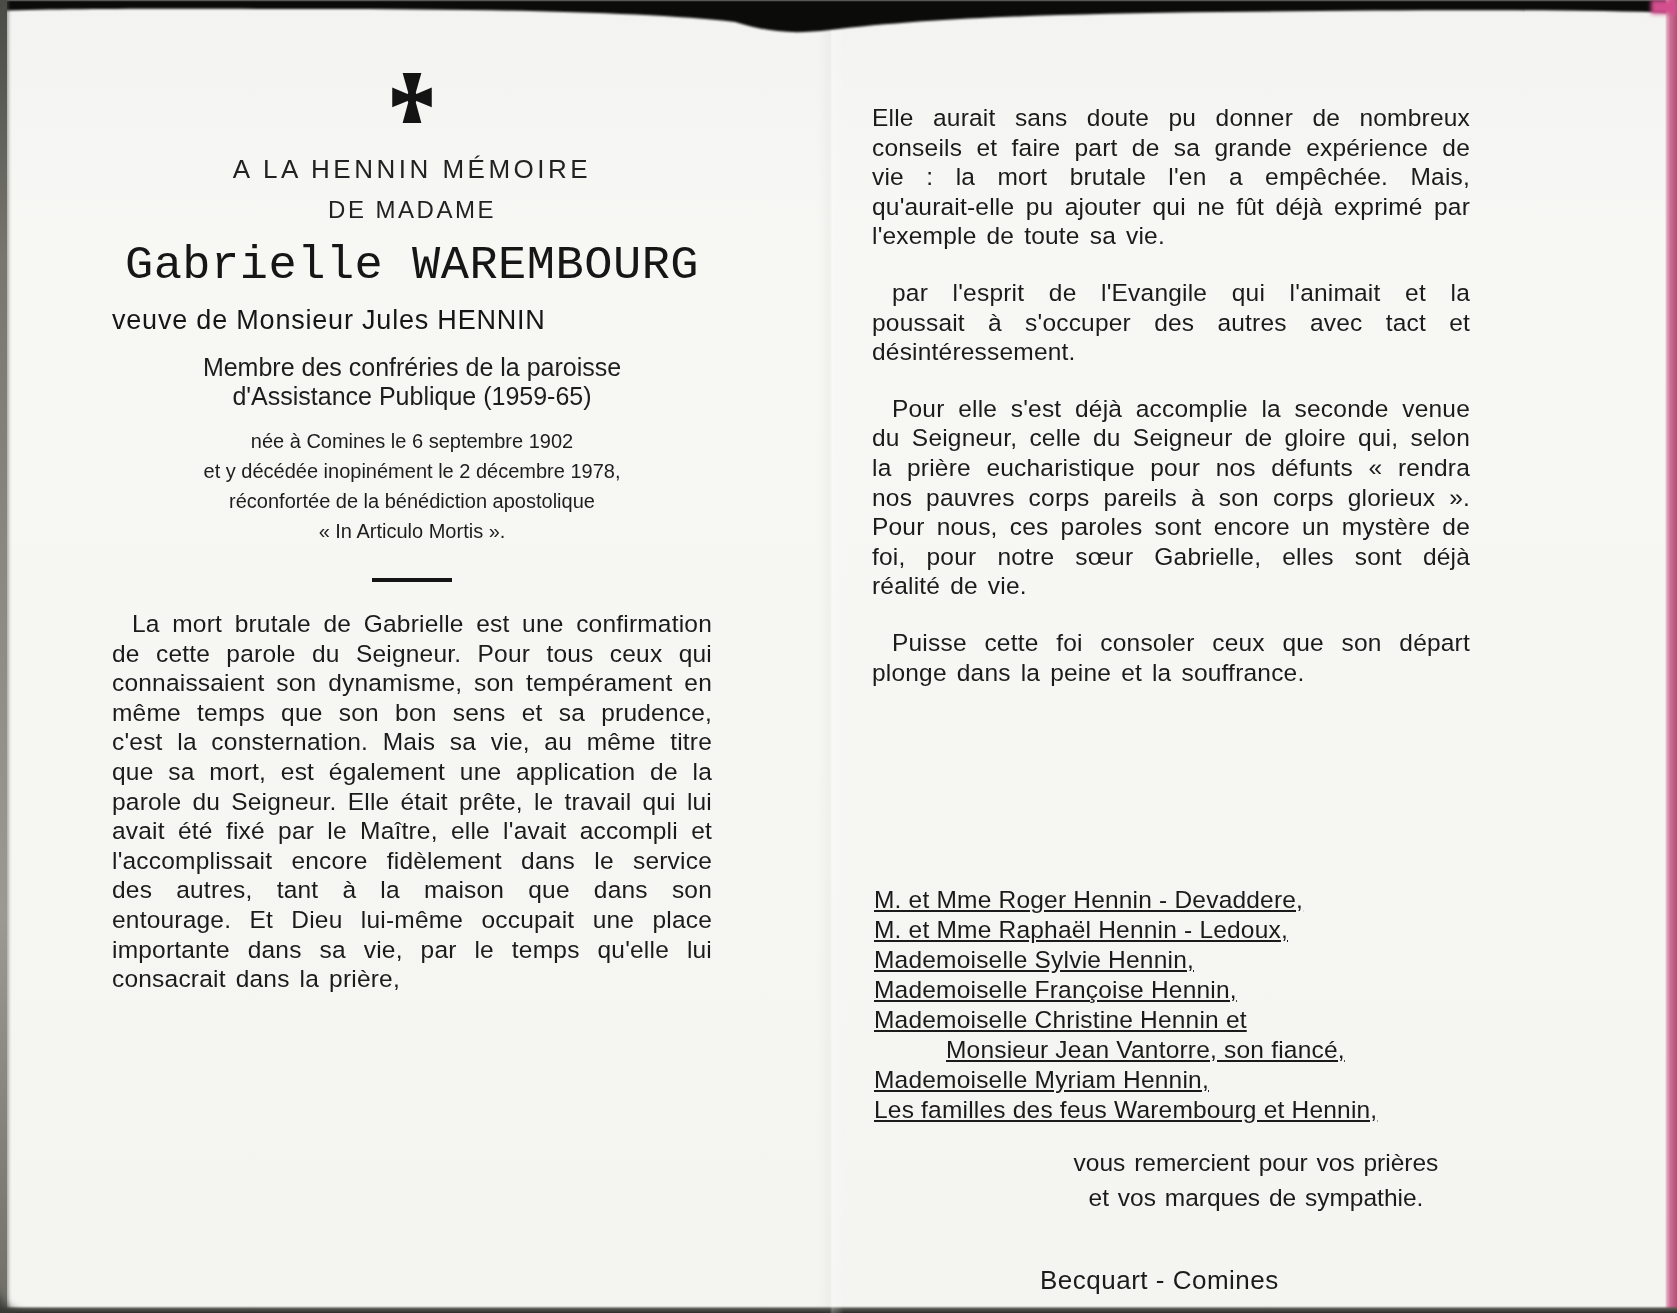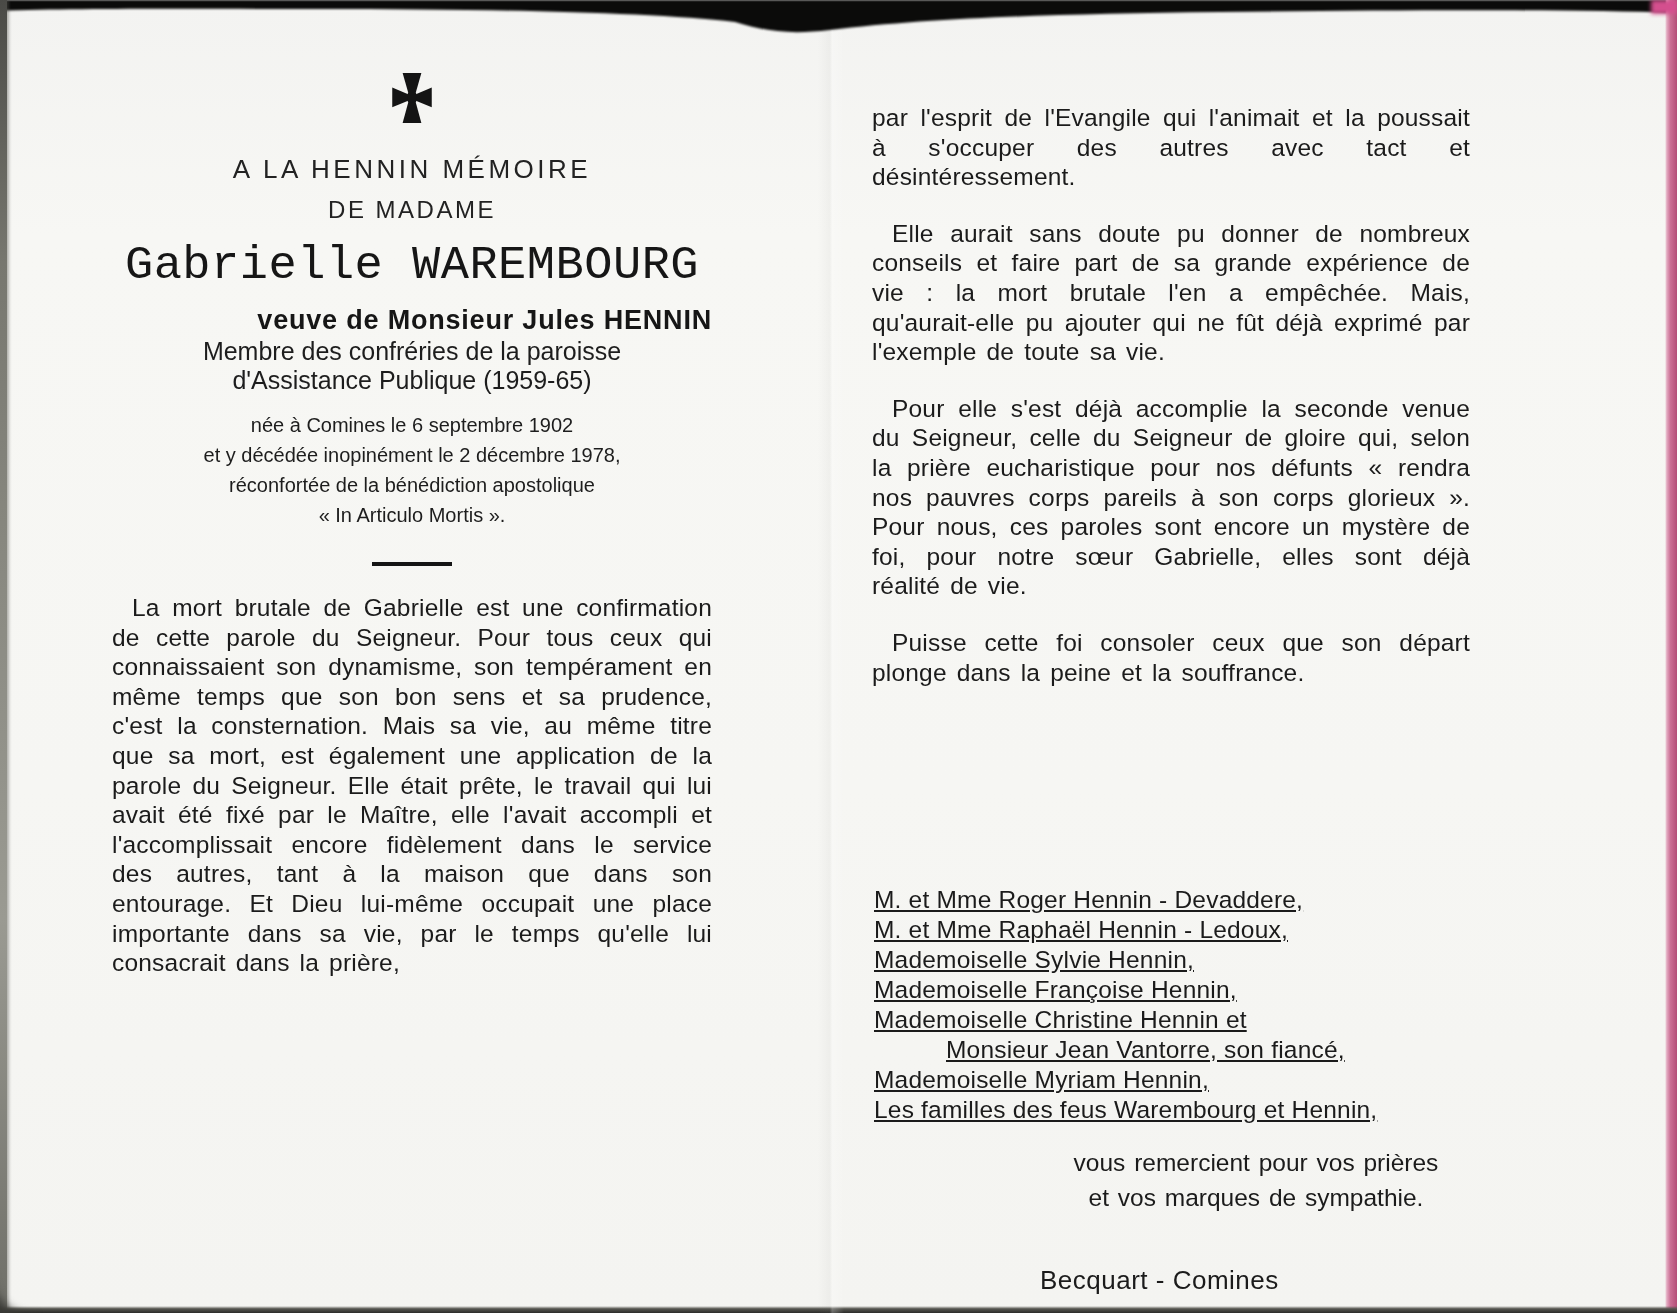--- a/index.html
+++ b/index.html
@@ -37,22 +37,22 @@
     position:absolute;top:30px;left:818px;width:26px;height:1283px;
     background:linear-gradient(to right,rgba(0,0,0,0) 0%,rgba(120,120,115,.06) 45%,rgba(255,255,255,.25) 55%,rgba(0,0,0,0) 100%);
   }
   
   .page-left{position:absolute;left:112px;top:72px;width:600px;}
   .cross-wrap{text-align:center;height:56px;}
   .cross-wrap svg{display:inline-block;}
   .memoriam-line{margin-top:26px;text-align:center;font-size:26px;letter-spacing:3.5px;color:#222;}
   .madame-line{margin-top:11px;text-align:center;font-size:24px;letter-spacing:2.5px;color:#222;}
   .deceased-name{margin-top:15px;text-align:center;font-size:47px;letter-spacing:.5px;font-weight:400;color:#161616;font-family:Liberation Mono, monospace;}
-  .widow-line{margin-top:13px;text-align:right;font-size:27px;font-weight:700;letter-spacing:.8px;color:#161616;}
-  .roles{margin-top:1px;text-align:center;font-size:25px;line-height:29px;color:#1d1d1d;}
+  .widow-line{margin-top:13px;text-align:left;font-size:27px;font-weight:400;letter-spacing:.8px;color:#161616;}
+  .roles{margin-top:17px;text-align:center;font-size:25px;line-height:29px;color:#1d1d1d;}
   .dates{margin-top:15px;text-align:center;font-size:20px;line-height:30px;color:#1d1d1d;}
   .divider{margin:32px auto 0 auto;width:80px;border:0;border-top:4px solid #151515;}
   .body-par{
     margin:27px 0 0 0;
     font-size:24.5px;line-height:29.6px;
     text-align:justify;text-indent:20px;
     word-spacing:3px;letter-spacing:.2px;
     color:#1b1b1b;
   }
   
@@ -110,22 +110,22 @@
       <div>« In Articulo Mortis ».</div>
     </div>
 
     <hr class="divider">
 
     <p class="body-par">La mort brutale de Gabrielle est une confirmation de cette parole du Seigneur. Pour tous ceux qui connaissaient son dynamisme, son tempérament en même temps que son bon sens et sa prudence, c'est la consternation. Mais sa vie, au même titre que sa mort, est également une application de la parole du Seigneur. Elle était prête, le travail qui lui avait été fixé par le Maître, elle l'avait accompli et l'accomplissait encore fidèlement dans le service des autres, tant à la maison que dans son entourage. Et Dieu lui-même occupait une place importante dans sa vie, par le temps qu'elle lui consacrait dans la prière,</p>
   </div>
 
   <div class="page-right">
 
+    <p class="body-par">Elle aurait sans doute pu donner de nombreux conseils et faire part de sa grande expérience de vie : la mort brutale l'en a empêchée. Mais, qu'aurait-elle pu ajouter qui ne fût déjà exprimé par l'exemple de toute sa vie.</p>
     <p class="body-par">par l'esprit de l'Evangile qui l'animait et la poussait à s'occuper des autres avec tact et désintéressement.</p>
-    <p class="body-par">Elle aurait sans doute pu donner de nombreux conseils et faire part de sa grande expérience de vie : la mort brutale l'en a empêchée. Mais, qu'aurait-elle pu ajouter qui ne fût déjà exprimé par l'exemple de toute sa vie.</p>
     <p class="body-par">Pour elle s'est déjà accomplie la seconde venue du Seigneur, celle du Seigneur de gloire qui, selon la prière eucharistique pour nos défunts « rendra nos pauvres corps pareils à son corps glorieux ». Pour nous, ces paroles sont encore un mystère de foi, pour notre sœur Gabrielle, elles sont déjà réalité de vie.</p>
     <p class="body-par">Puisse cette foi consoler ceux que son départ plonge dans la peine et la souffrance.</p>
 
     <div class="family-block">
       <div class="family-line">M. et Mme Roger Hennin - Devaddere,</div>
       <div class="family-line">M. et Mme Raphaël Hennin - Ledoux,</div>
       <div class="family-line">Mademoiselle Sylvie Hennin,</div>
       <div class="family-line">Mademoiselle Françoise Hennin,</div>
       <div class="family-line">Mademoiselle Christine Hennin et</div>
       <div class="family-line indented">Monsieur Jean Vantorre, son fiancé,</div>

